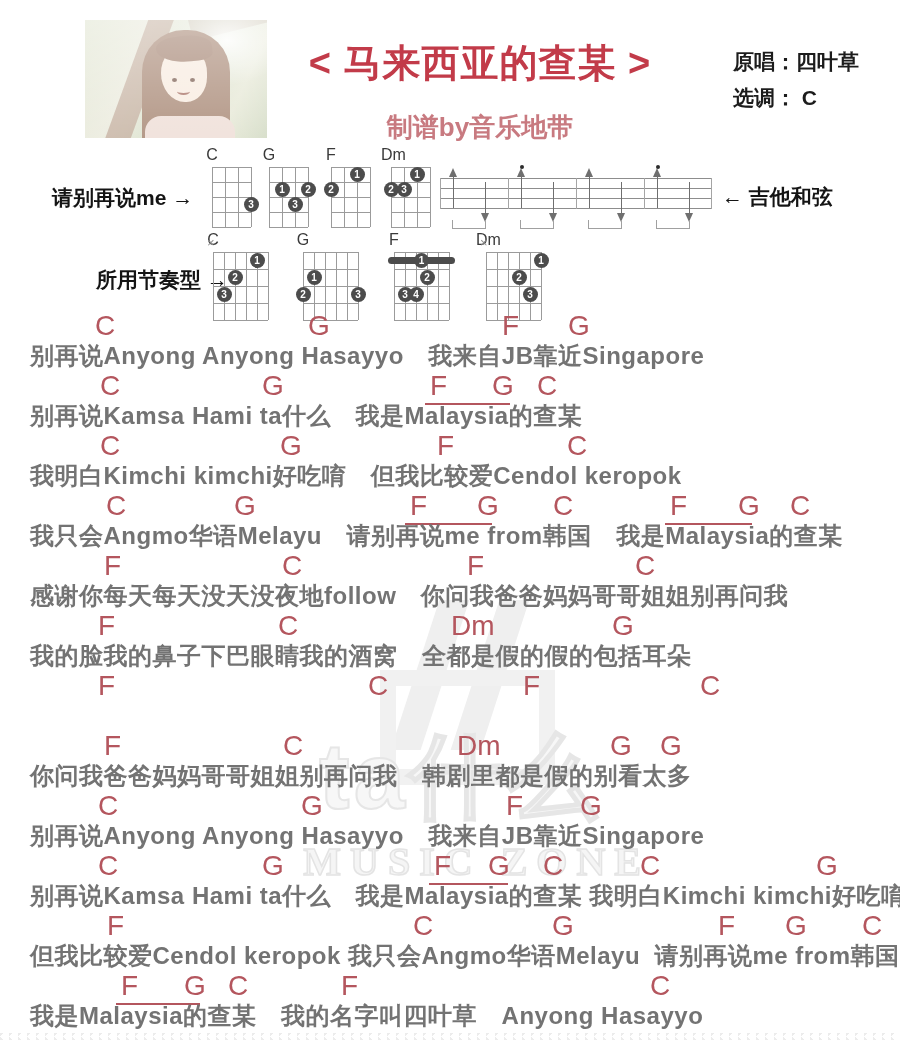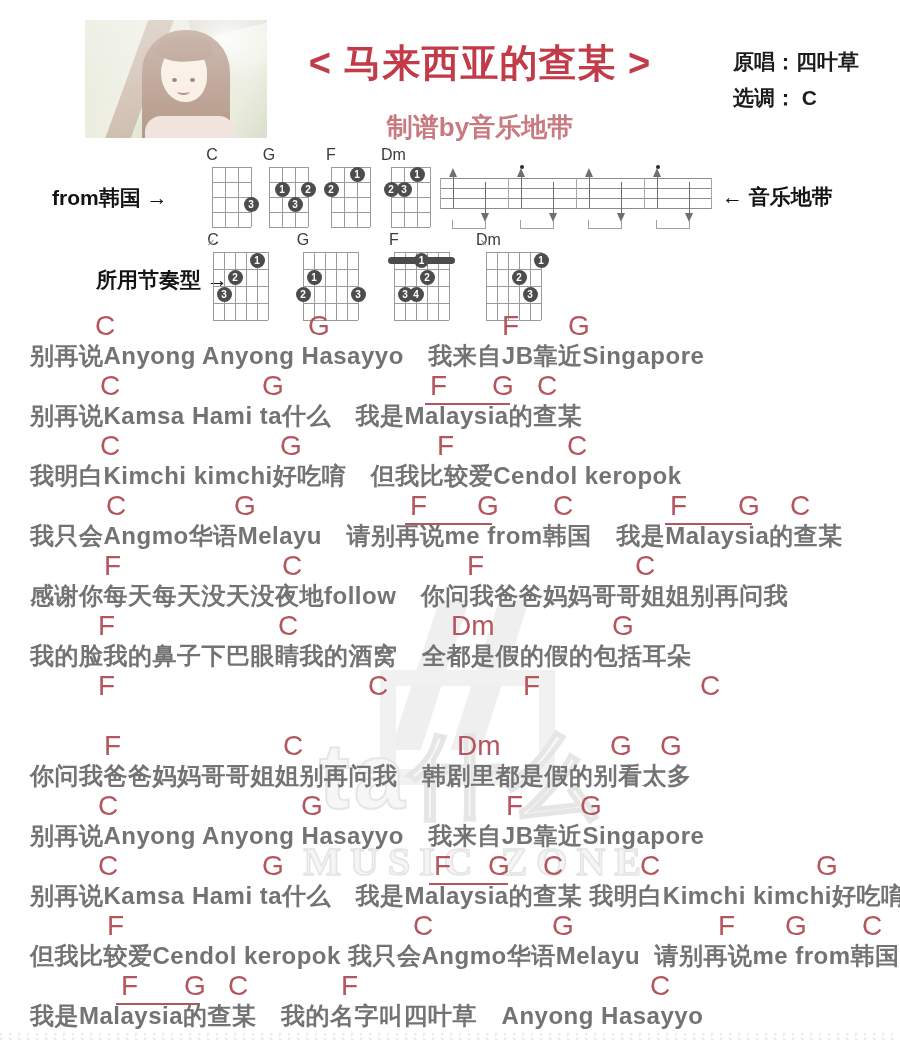--- a/index.html
+++ b/index.html
@@ -114,23 +114,23 @@
     <div class="smile"></div>
     <div class="shoulders"></div>
     <div class="wash"></div>
   </div>
 
   <div id="title">&lt; 马来西亚的查某 &gt;</div>
   <div id="meta">原唱：四叶草
 选调： C</div>
   <div id="subtitle">制谱by音乐地带</div>
 
-  <div id="uku-label" class="section-label">from韩国 →</div>
+  <div id="uku-label" class="section-label">请别再说me →</div>
   <div id="gtr-label" class="section-label">所用节奏型 →</div>
-  <div id="rhythm-label" class="section-label">← 音乐地带</div>
+  <div id="rhythm-label" class="section-label">← 吉他和弦</div>
 
   <div id="uku-diagrams">
       <div class="diagram" style="left: 212px; top: 167px;">
         <div class="dname">C</div>
         <div class="grid" style="width: 39px; height: 60px;">
           <div class="vline" style="left: -0.5px;"></div>
           <div class="vline" style="left: 12.5px;"></div>
           <div class="vline" style="left: 25.5px;"></div>
           <div class="vline" style="left: 38.5px;"></div>
           <div class="hline" style="top: -0.5px;"></div>

